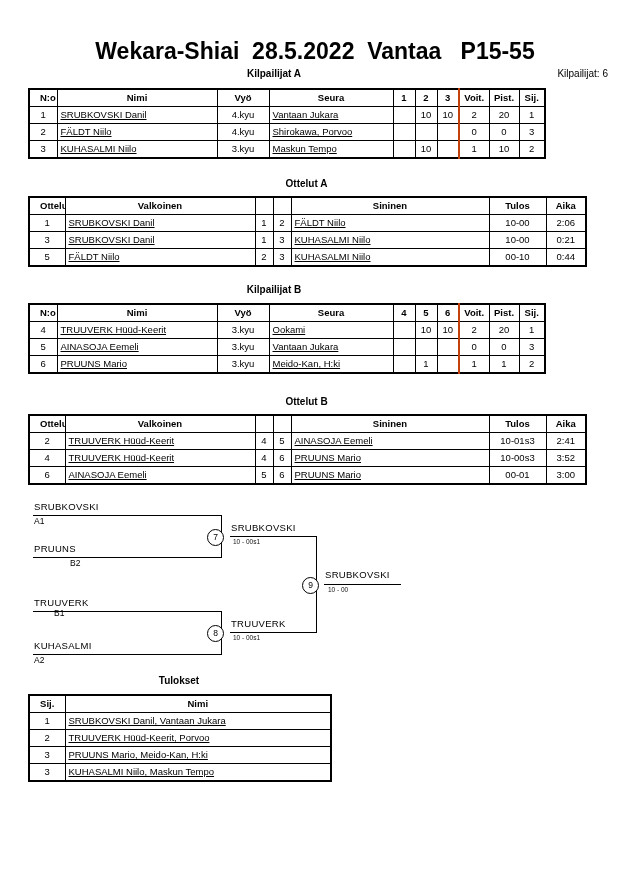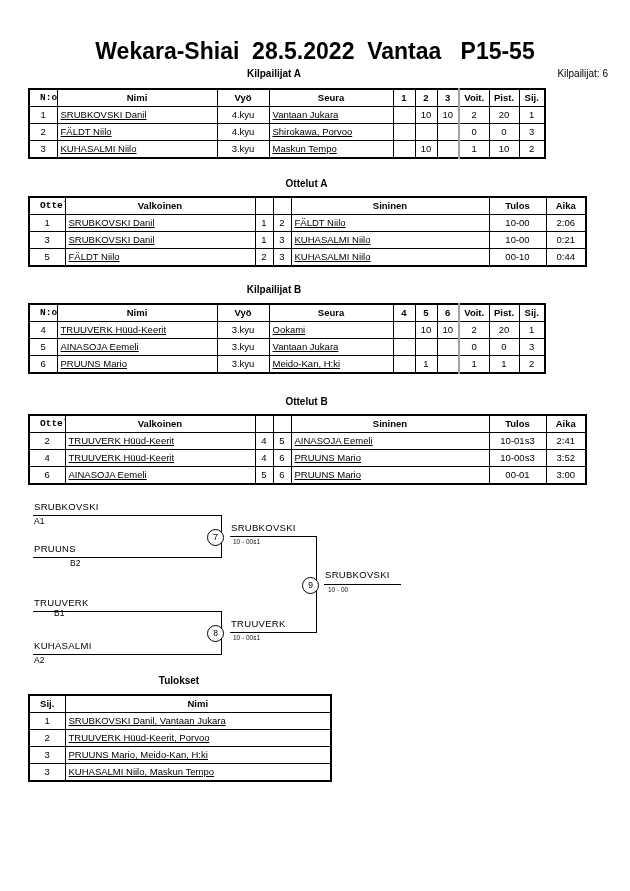--- a/index.html
+++ b/index.html
@@ -33,24 +33,24 @@
   }
   table.outer{border:2px solid #000;}
   th,td{
     border:1px solid #000;
     padding:0 3px;height:16px;line-height:16px;
     overflow:hidden;white-space:nowrap;
   }
   th{font-weight:bold;text-align:center;}
   td.c{text-align:center;}
   td.l{text-align:left;text-decoration:underline;}
-  th.l{text-align:center;padding-left:10px;font-family:Liberation Mono, monospace;}
-
-  
-  .thickleft{border-left:2px solid #a3a3a3;}
+  th.l{text-align:center;padding-left:10px;}
+
+  
+  .thickleft{border-left:2px solid #c2410c;}
 
   
   .bracket{position:absolute;left:0;top:495px;width:630px;height:180px;}
   .bline{position:absolute;background:#000;}
   .bh{height:1px;}
   .bv{width:1px;}
   .bname{
     position:absolute;font-size:9.5px;white-space:nowrap;
     letter-spacing:0.3px;
   }

